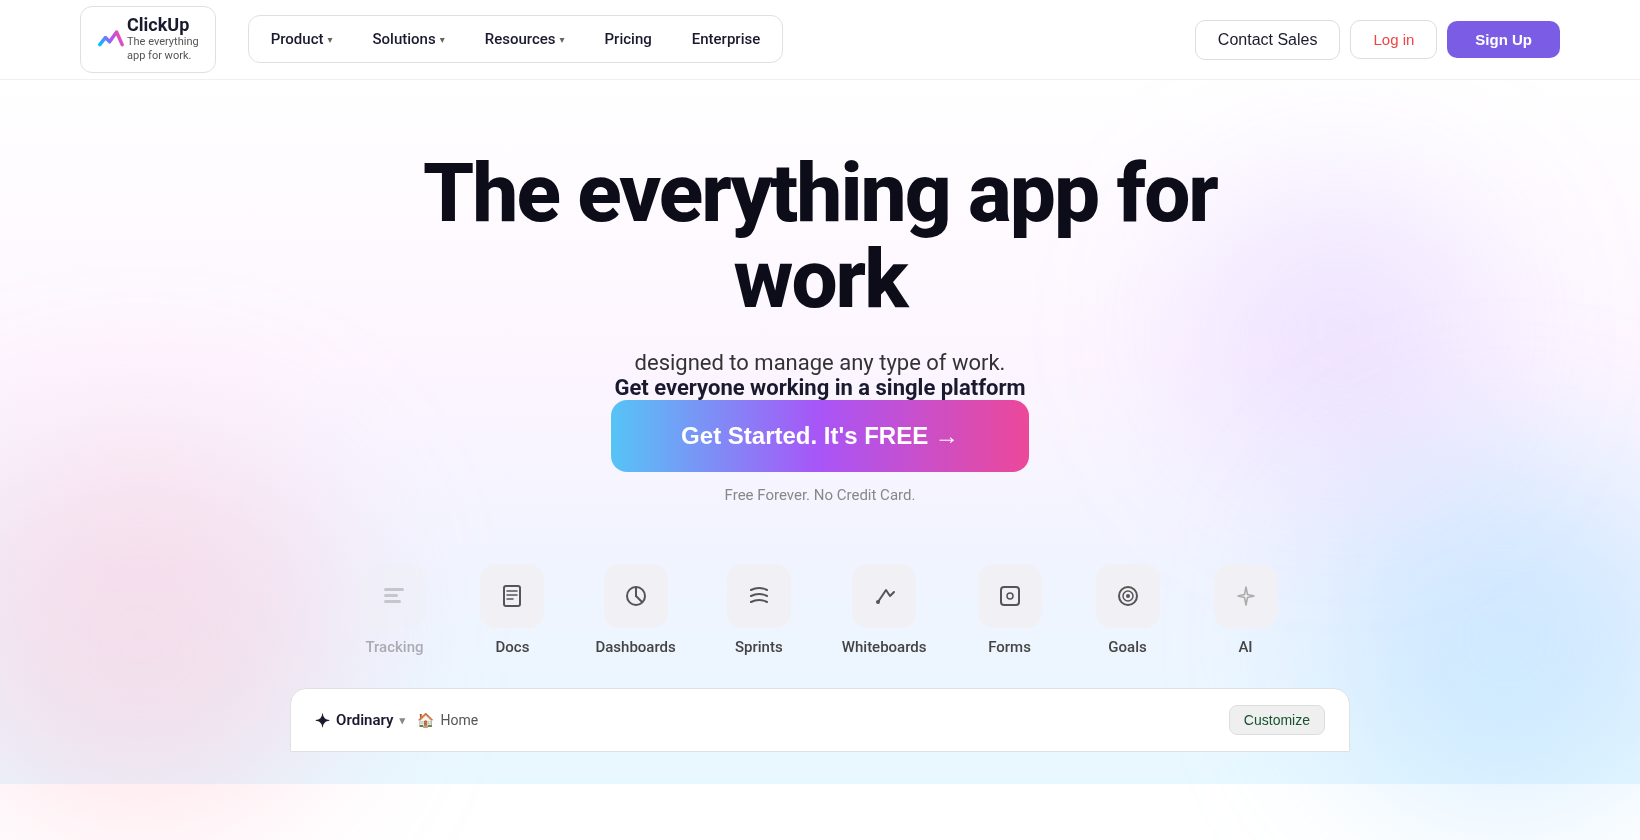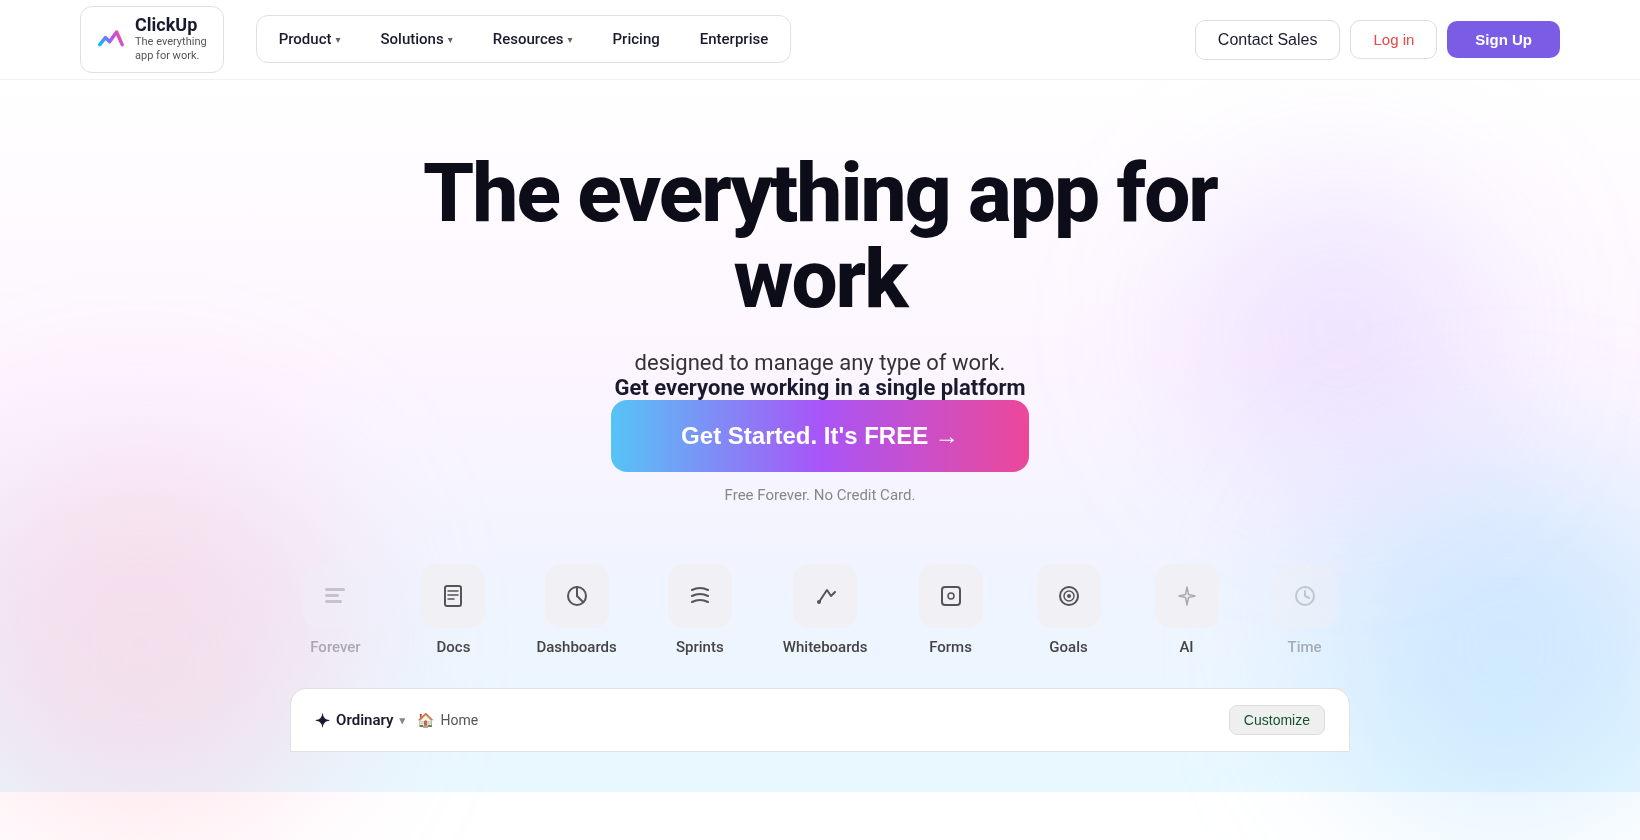--- a/index.html
+++ b/index.html
@@ -24,21 +24,21 @@
       z-index: 10;
     }
     .nav-left {
       display: flex;
       align-items: center;
       gap: 32px;
     }
     .logo-box {
       display: flex;
       align-items: center;
-      gap: 10px;
+      gap: 2px;
       border: 1.5px solid #e0e0e0;
       border-radius: 12px;
       padding: 8px 16px;
     }
     .logo-icon {
       width: 28px;
       height: 28px;
     }
     .logo-text-group {
       display: flex;
@@ -115,21 +115,21 @@
       cursor: pointer;
       font-weight: 700;
     }
 
     
     .hero {
       display: flex;
       flex-direction: column;
       align-items: center;
       text-align: center;
-      padding: 70px 40px 40px;
+      padding: 70px 40px 32px;
       position: relative;
       background: linear-gradient(180deg, #fff 0%, #fdf5ff 40%, #f0f4ff 70%, #e8f8ff 100%);
     }
     .hero-title {
       font-size: 82px;
       font-weight: 800;
       color: #0d0d1a;
       line-height: 1.05;
       max-width: 900px;
       letter-spacing: -2px;
@@ -345,21 +345,21 @@
       <div class="tab-scroll">
 
         <div class="tab-item faded">
           <div class="tab-icon-wrap">
             <svg width="28" height="28" viewBox="0 0 28 28" fill="none">
                 <rect x="4" y="6" width="20" height="3" rx="1.5" fill="#888"></rect>
                 <rect x="4" y="12" width="14" height="3" rx="1.5" fill="#888"></rect>
                 <rect x="4" y="18" width="17" height="3" rx="1.5" fill="#888"></rect>
               </svg>
           </div>
-          <span class="tab-label">Forever</span>
+          <span class="tab-label">Tracking</span>
         </div>
 
         <div class="tab-item">
           <div class="tab-icon-wrap">
             <svg width="28" height="28" viewBox="0 0 28 28" fill="none">
                 <rect x="6" y="4" width="16" height="20" rx="2" stroke="#555" stroke-width="2"></rect>
                 <line x1="9" y1="9" x2="19" y2="9" stroke="#555" stroke-width="1.5" stroke-linecap="round"></line>
                 <line x1="9" y1="13" x2="19" y2="13" stroke="#555" stroke-width="1.5" stroke-linecap="round"></line>
                 <line x1="9" y1="17" x2="15" y2="17" stroke="#555" stroke-width="1.5" stroke-linecap="round"></line>
               </svg>
@@ -424,29 +424,20 @@
 
         <div class="tab-item">
           <div class="tab-icon-wrap">
             <svg width="28" height="28" viewBox="0 0 28 28" fill="none">
                 <path d="M14 5 L15.5 12.5 L22 14 L15.5 15.5 L14 23 L12.5 15.5 L6 14 L12.5 12.5 Z" stroke="#aaa" stroke-width="1.5" stroke-linejoin="round" fill="none"></path>
               </svg>
           </div>
           <span class="tab-label">AI</span>
         </div>
 
-        <div class="tab-item faded">
-          <div class="tab-icon-wrap">
-            <svg width="28" height="28" viewBox="0 0 28 28" fill="none">
-                <circle cx="14" cy="14" r="9" stroke="#888" stroke-width="2"></circle>
-                <path d="M14 9 L14 14 L18 16" stroke="#888" stroke-width="2" stroke-linecap="round"></path>
-              </svg>
-          </div>
-          <span class="tab-label">Time</span>
-        </div>
 
       </div>
     </div>
 
     <div class="bottom-preview">
       <div class="preview-left">
         <div class="preview-logo">
           <span class="preview-logo-star">✦</span>
           <span>Ordinary</span>
           <span style="font-size:11px; color:#888;">▾</span>

